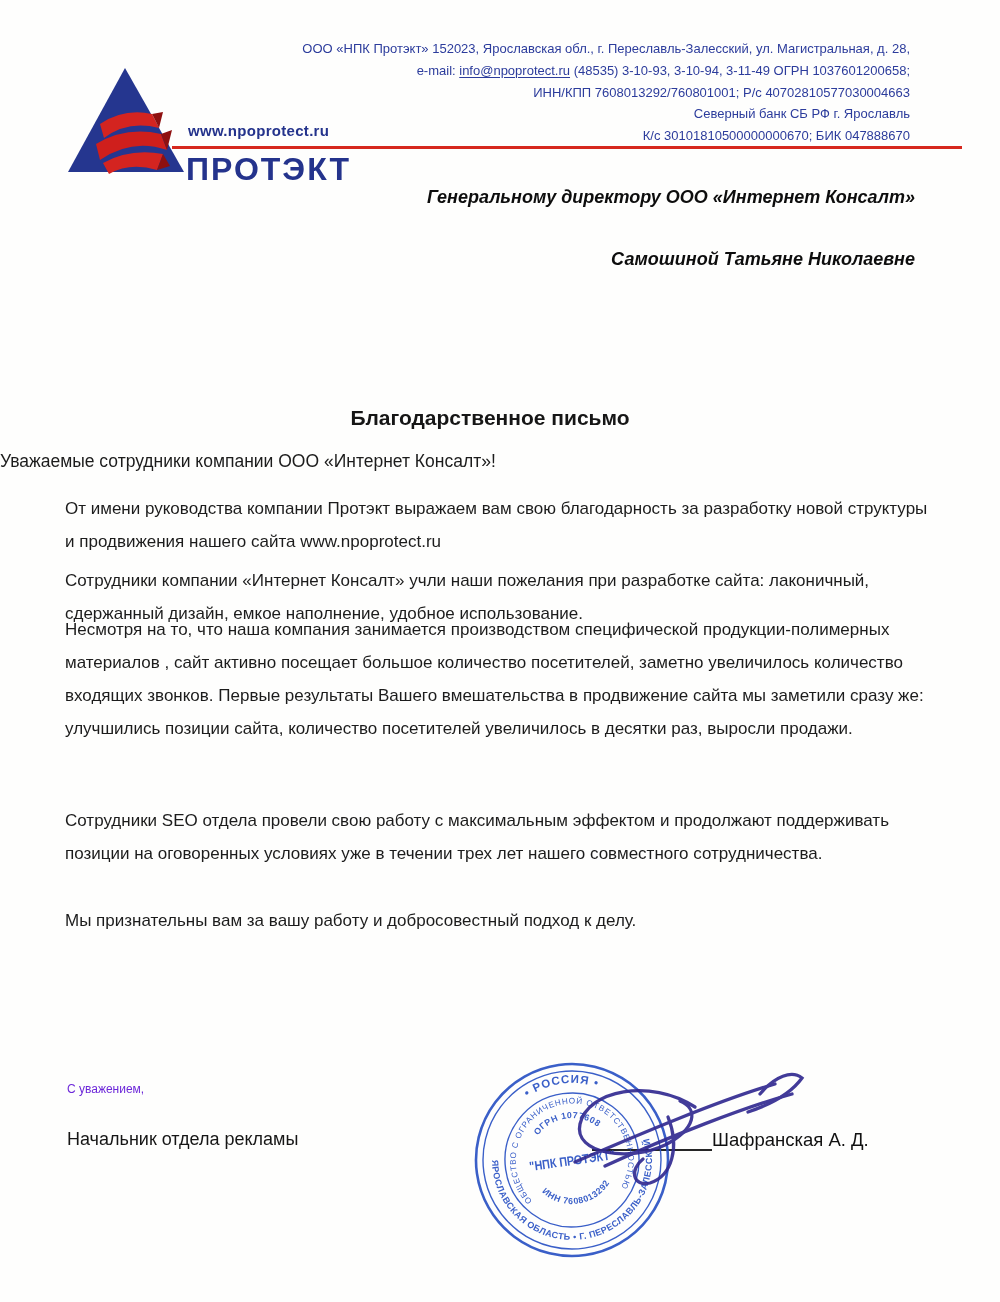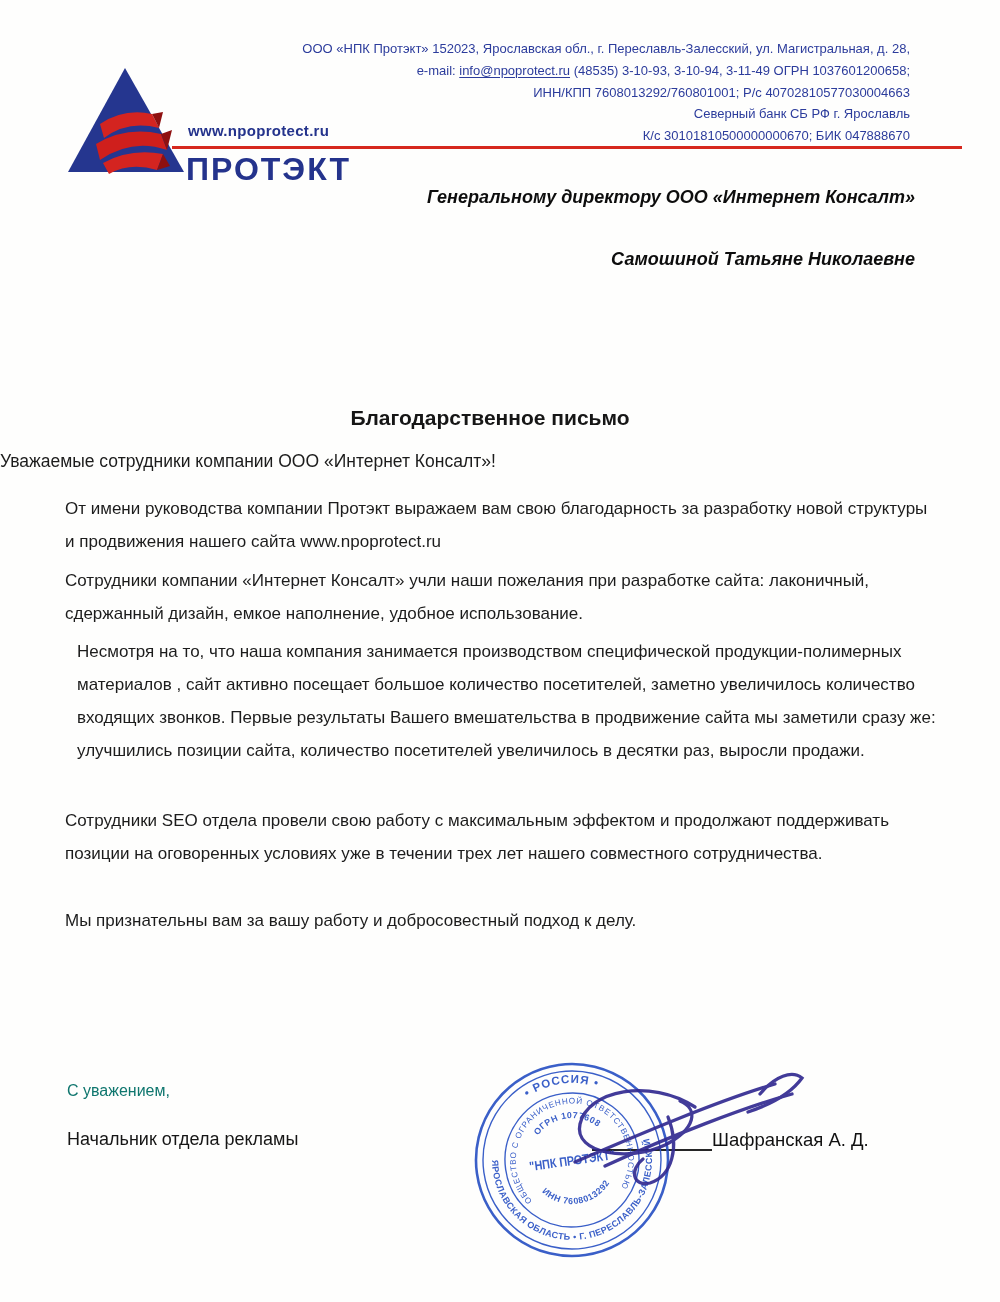--- a/index.html
+++ b/index.html
@@ -49,24 +49,24 @@
   }
   .salutation{
     left:0;top:451px;width:980px;
     font-size:17.5px;color:#1c1c1c;
   }
   .para{
     left:65px;width:875px;
     font-size:17px;line-height:33px;color:#1c1c1c;
     text-align:left;
   }
-  .p0{top:492px;} .p1{top:564px;} .p2{top:635px;margin-left:12px;} .p3{top:804px;} .p4{top:904px;}
+  .p0{top:492px;} .p1{top:564px;} .p2{top:613px;} .p3{top:804px;} .p4{top:904px;}
 
   
-  .closing{left:67px;top:1082px;font-size:16px;color:#0f766e;}
+  .closing{left:67px;top:1082px;font-size:12px;color:#6d28d9;}
   .position{left:67px;top:1129px;font-size:18px;color:#161616;}
   .sig-underline{left:592px;top:1149px;width:120px;height:2px;background:#262626;}
   .sig-name{left:712px;top:1129px;font-size:18.5px;color:#111;}
 
   
   .stamp-svg{left:470px;top:1058px;width:204px;height:204px;opacity:.92;}
   .stamp-svg text{fill:#2a52c4;font-family:"Liberation Sans",sans-serif;}
   .stamp-center{font-family:"Liberation Serif",serif;font-weight:bold;}
   .sign-svg{left:520px;top:1062px;width:310px;height:130px;}
 </style>

